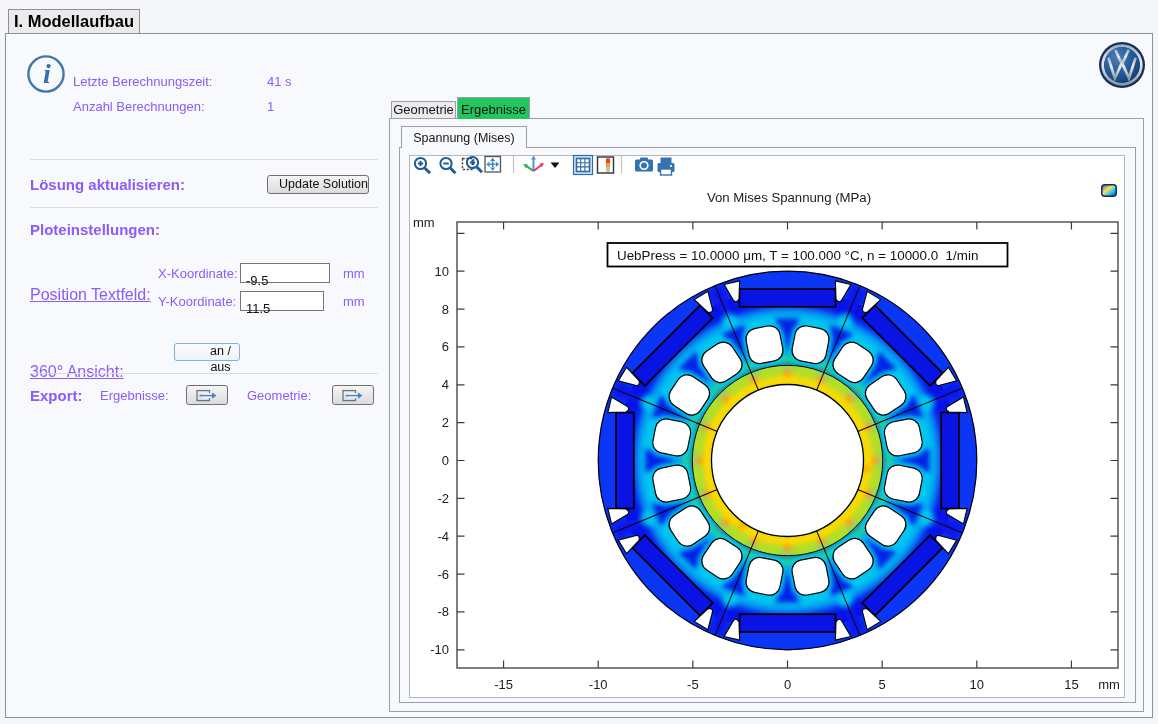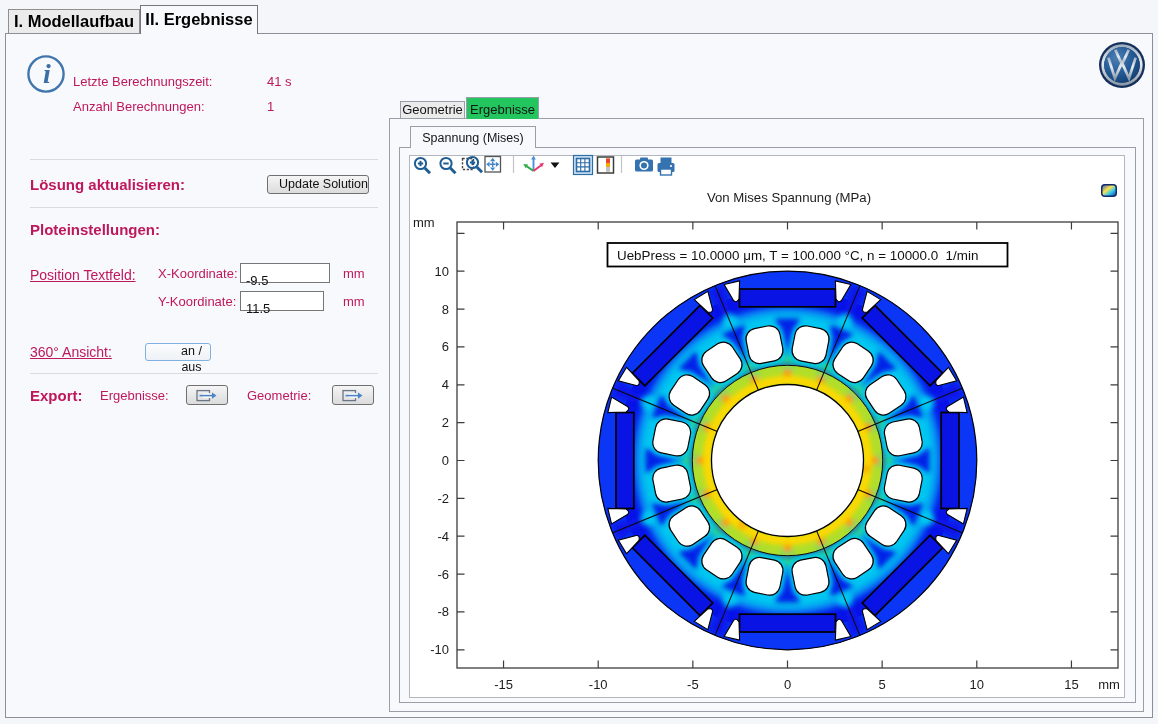--- a/index.html
+++ b/index.html
@@ -1,33 +1,32 @@
 <!DOCTYPE html>
 <html><head><meta charset="utf-8">
 <style>
 * { margin:0; padding:0; box-sizing:border-box; }
 html,body { width:1158px; height:724px; background:#f5f6f9; font-family:"Liberation Sans",sans-serif; overflow:hidden; }
 #wrap { position:relative; width:1158px; height:724px; }
 #wrap > * { position:absolute; }
 svg { position:absolute; }
-.t { font-size:13px; color:#be185d; transform:translateY(-50%); white-space:nowrap; }
+.t { font-size:13px; color:#8b5cf6; transform:translateY(-50%); white-space:nowrap; }
 .b { font-weight:bold; font-size:15px; }
-.u { text-decoration:underline; font-size:14px; }
+.u { text-decoration:underline; font-size:16px;margin-top:20px; }
 .tab { border:1px solid #8f8f8f; border-bottom:none; font-weight:bold; font-size:16.5px; text-align:center; color:#000; }
 .sep { height:1px; background:#d8dbe0; }
 .inp { background:#fff; border:1px solid #767676; font-size:13px; color:#111; padding:9px 5px; line-height:15px; }
 .btn { border:1px solid #707070; border-radius:3px; background:linear-gradient(#f5f5f5,#e9e9e9 45%,#dcdcdc); font-size:12.5px; color:#111; text-align:center; }
-.stab { border:1px solid #999ea8; border-bottom:none; font-size:13px; text-align:center; color:#151515;margin-left:9px; }
+.stab { border:1px solid #999ea8; border-bottom:none; font-size:13px; text-align:center; color:#151515; }
 .pane { border:1px solid #999ea8; }
 </style></head>
 <body>
 <div id="wrap">
 <div class="tab" style="left:8px;top:9px;width:132px;height:24px;background:#ebebeb;line-height:23px;">I. Modellaufbau</div>
 <div id="mainpanel" style="left:5px;top:33px;width:1148px;height:685px;background:#f8f9fc;border:1px solid #8a8f99;"></div>
-<div class="tab" style="left:140px;top:5px;width:118px;height:29px;background:#f8f9fc;border-color:#767676;line-height:26px;z-index:3;">II. Ergebnisse</div>
 <svg id="info" style="left:26px;top:54px" width="40" height="40" viewBox="0 0 40 40">
 <circle cx="20" cy="20" r="17.6" fill="none" stroke="#4076ac" stroke-width="2.4"></circle>
 <text x="21" y="29" text-anchor="middle" font-family="Liberation Serif, serif" font-style="italic" font-weight="bold" font-size="28px" fill="#3a6ea5">i</text>
 </svg>
 <div class="t" style="left:73px;top:81px">Letzte Berechnungszeit:</div>
 <div class="t" style="left:267px;top:81px">41 s</div>
 <div class="t" style="left:73px;top:106px">Anzahl Berechnungen:</div>
 <div class="t" style="left:267px;top:106px">1</div>
 <div class="sep" style="left:30px;top:159px;width:348px;"></div>
 <div class="t b" style="left:30px;top:184px">Lösung aktualisieren:</div>
@@ -35,21 +34,21 @@
 <div class="sep" style="left:30px;top:207px;width:348px;"></div>
 <div class="t b" style="left:30px;top:229px">Ploteinstellungen:</div>
 <div class="t u" style="left:30px;top:275px">Position Textfeld:</div>
 <div class="t" style="left:158px;top:273px">X-Koordinate:</div>
 <div class="inp" style="left:240px;top:263px;width:90px;height:19px;">-9.5</div>
 <div class="t" style="left:343px;top:273px">mm</div>
 <div class="t" style="left:158px;top:301px">Y-Koordinate:</div>
 <div class="inp" style="left:240px;top:291px;width:84px;height:19px;">11.5</div>
 <div class="t" style="left:343px;top:301px">mm</div>
 <div class="t u" style="left:30px;top:352px">360° Ansicht:</div>
-<div class="btn" style="left:145px;top:343px;width:66px;height:17.5px;line-height:15.5px;border-color:#7fb2e0;background:linear-gradient(#fbfcfd,#eef2f6);padding-left:27px;">an / aus</div>
+<div class="btn" style="left:174px;top:343px;width:66px;height:17.5px;line-height:15.5px;border-color:#7fb2e0;background:linear-gradient(#fbfcfd,#eef2f6);padding-left:27px;">an / aus</div>
 <div class="sep" style="left:30px;top:373px;width:348px;"></div>
 <div class="t b" style="left:30px;top:395px">Export:</div>
 <div class="t" style="left:100px;top:395px">Ergebnisse:</div>
 <div class="btn" style="left:186px;top:385px;width:42px;height:20px;"></div>
 <svg class="exico" style="left:186px;top:385.5px" width="42" height="19" viewBox="0 0 42 19">
 <rect x="11" y="4.6" width="12.5" height="10" fill="none" stroke="#6a7684" stroke-width="1.3"></rect>
 <line x1="17" y1="9.6" x2="25" y2="9.6" stroke="#f4f5f7" stroke-width="5"></line>
 <line x1="13.5" y1="9.6" x2="26.5" y2="9.6" stroke="#4a84c8" stroke-width="1.5"></line>
 <path d="M26 6.5 L30.5 9.6 L26 12.7z" fill="#4a84c8"></path>
 </svg>

